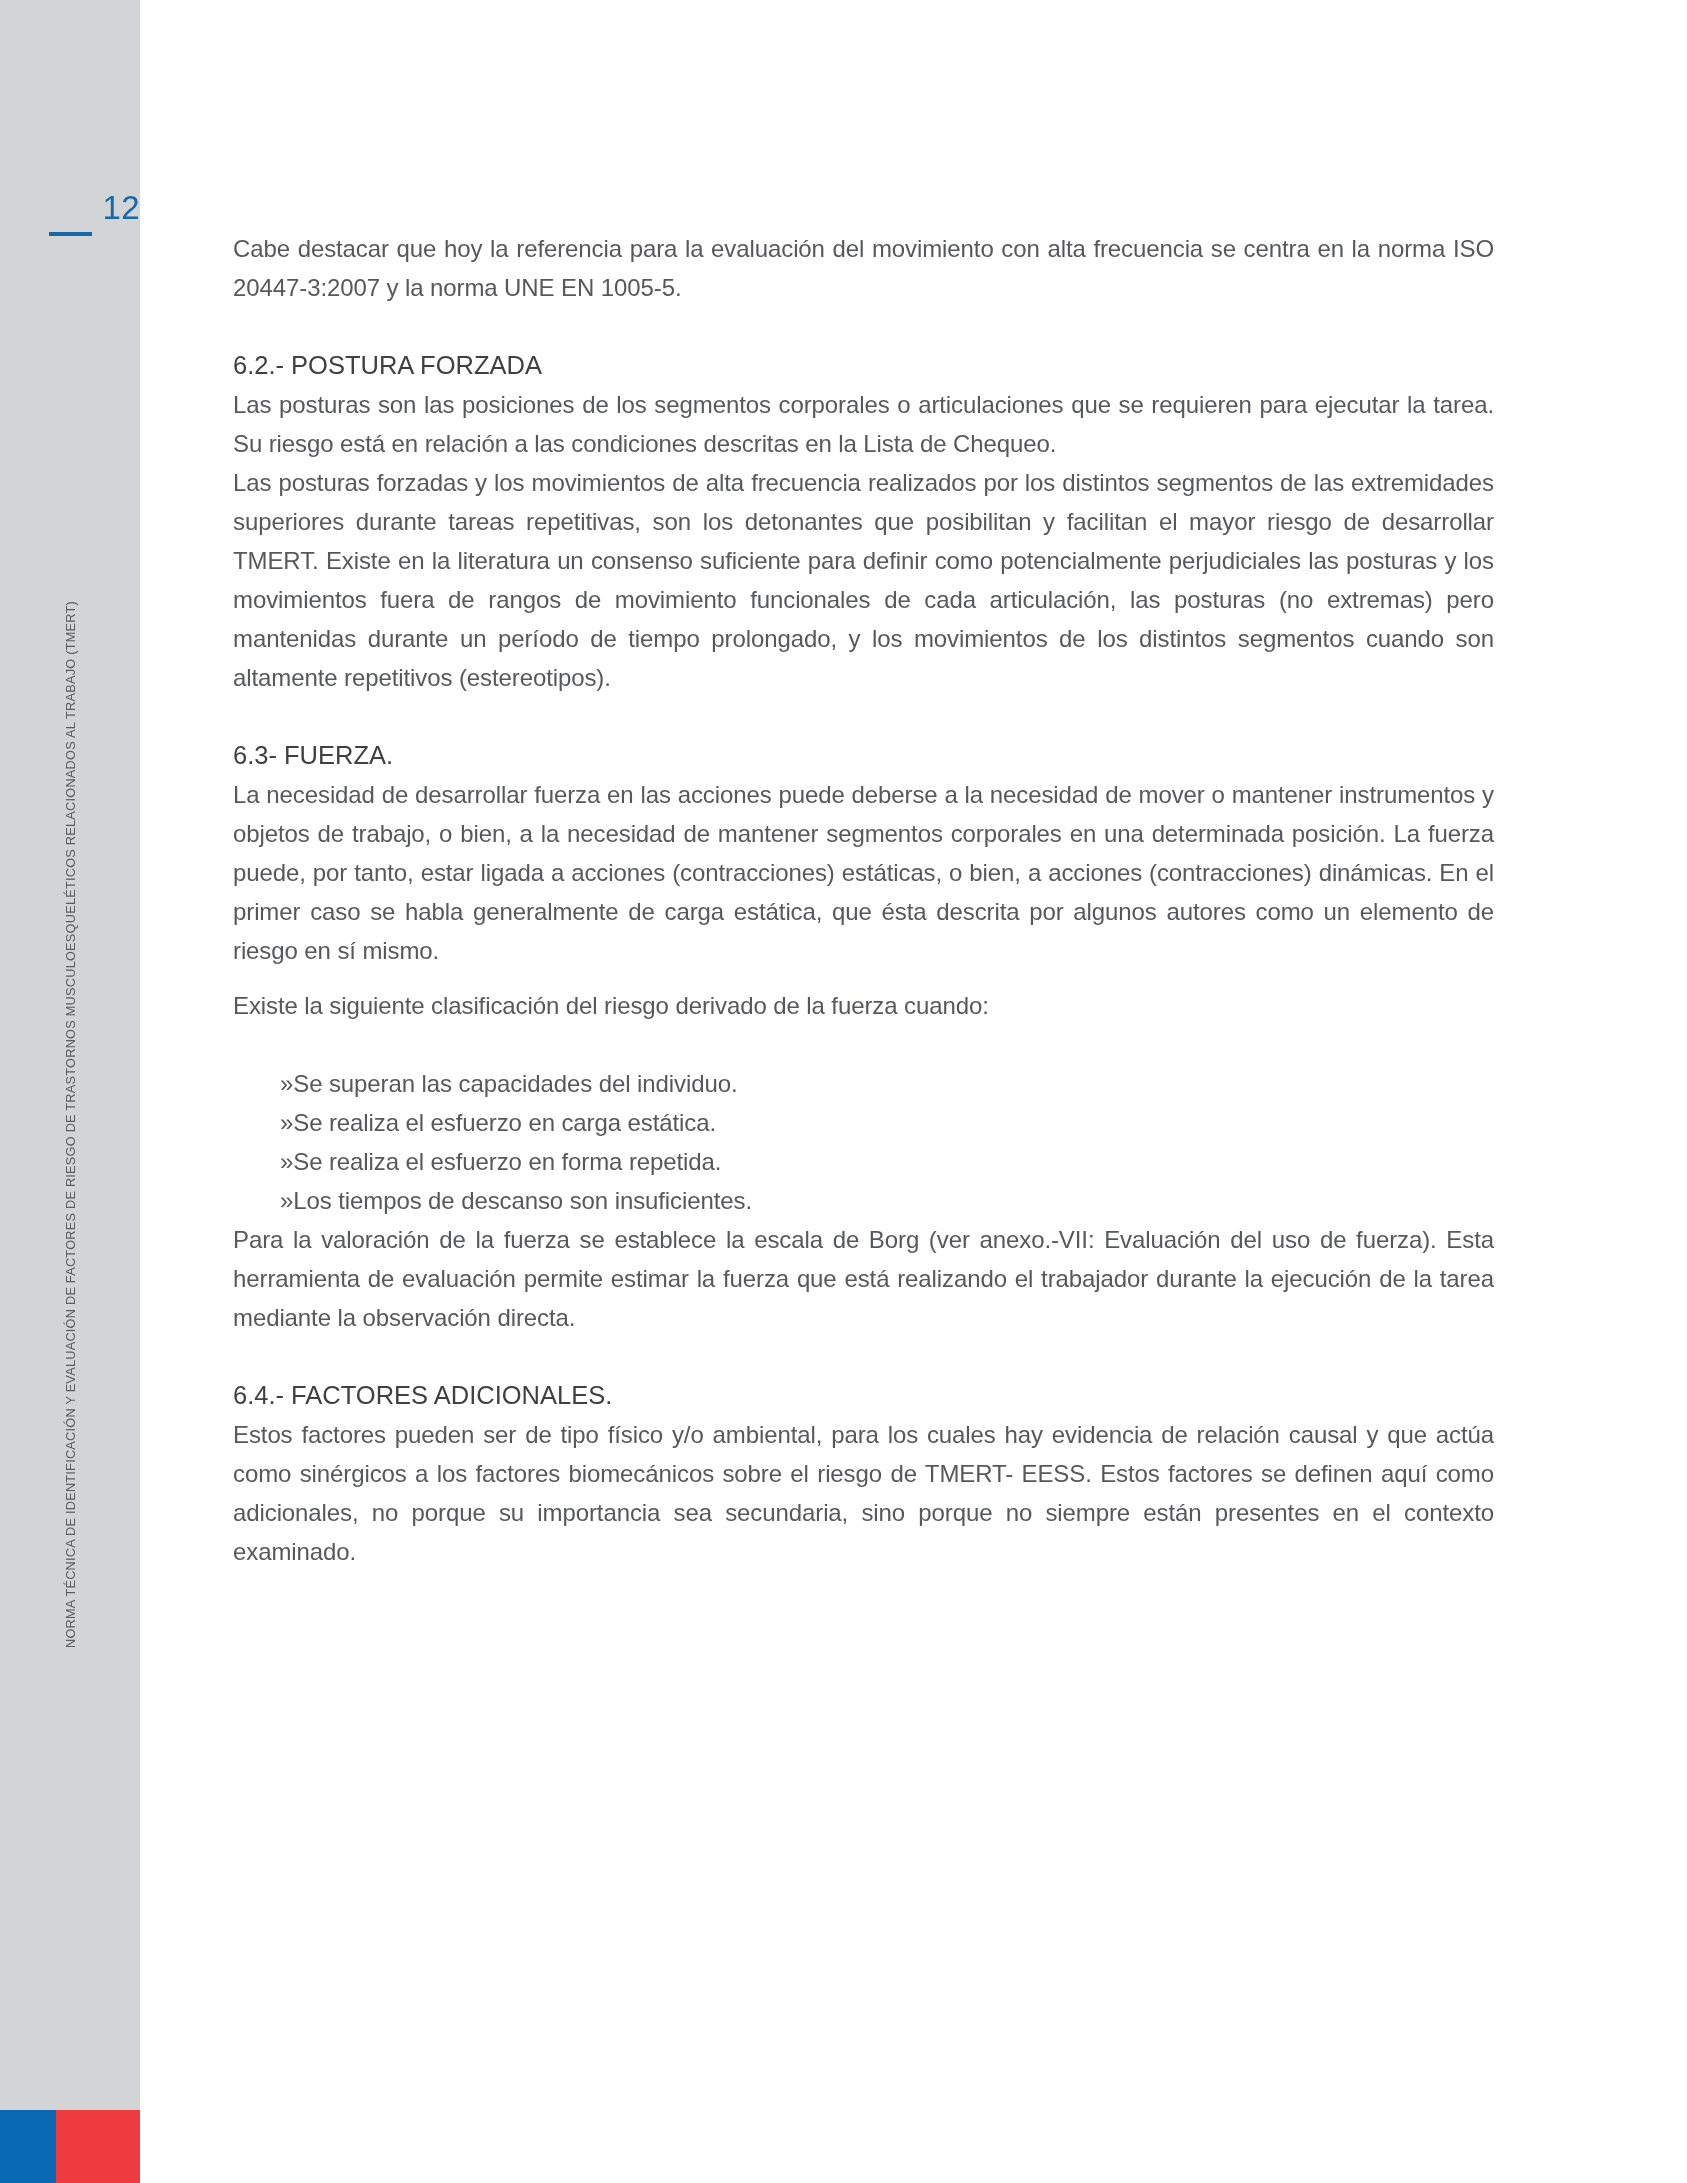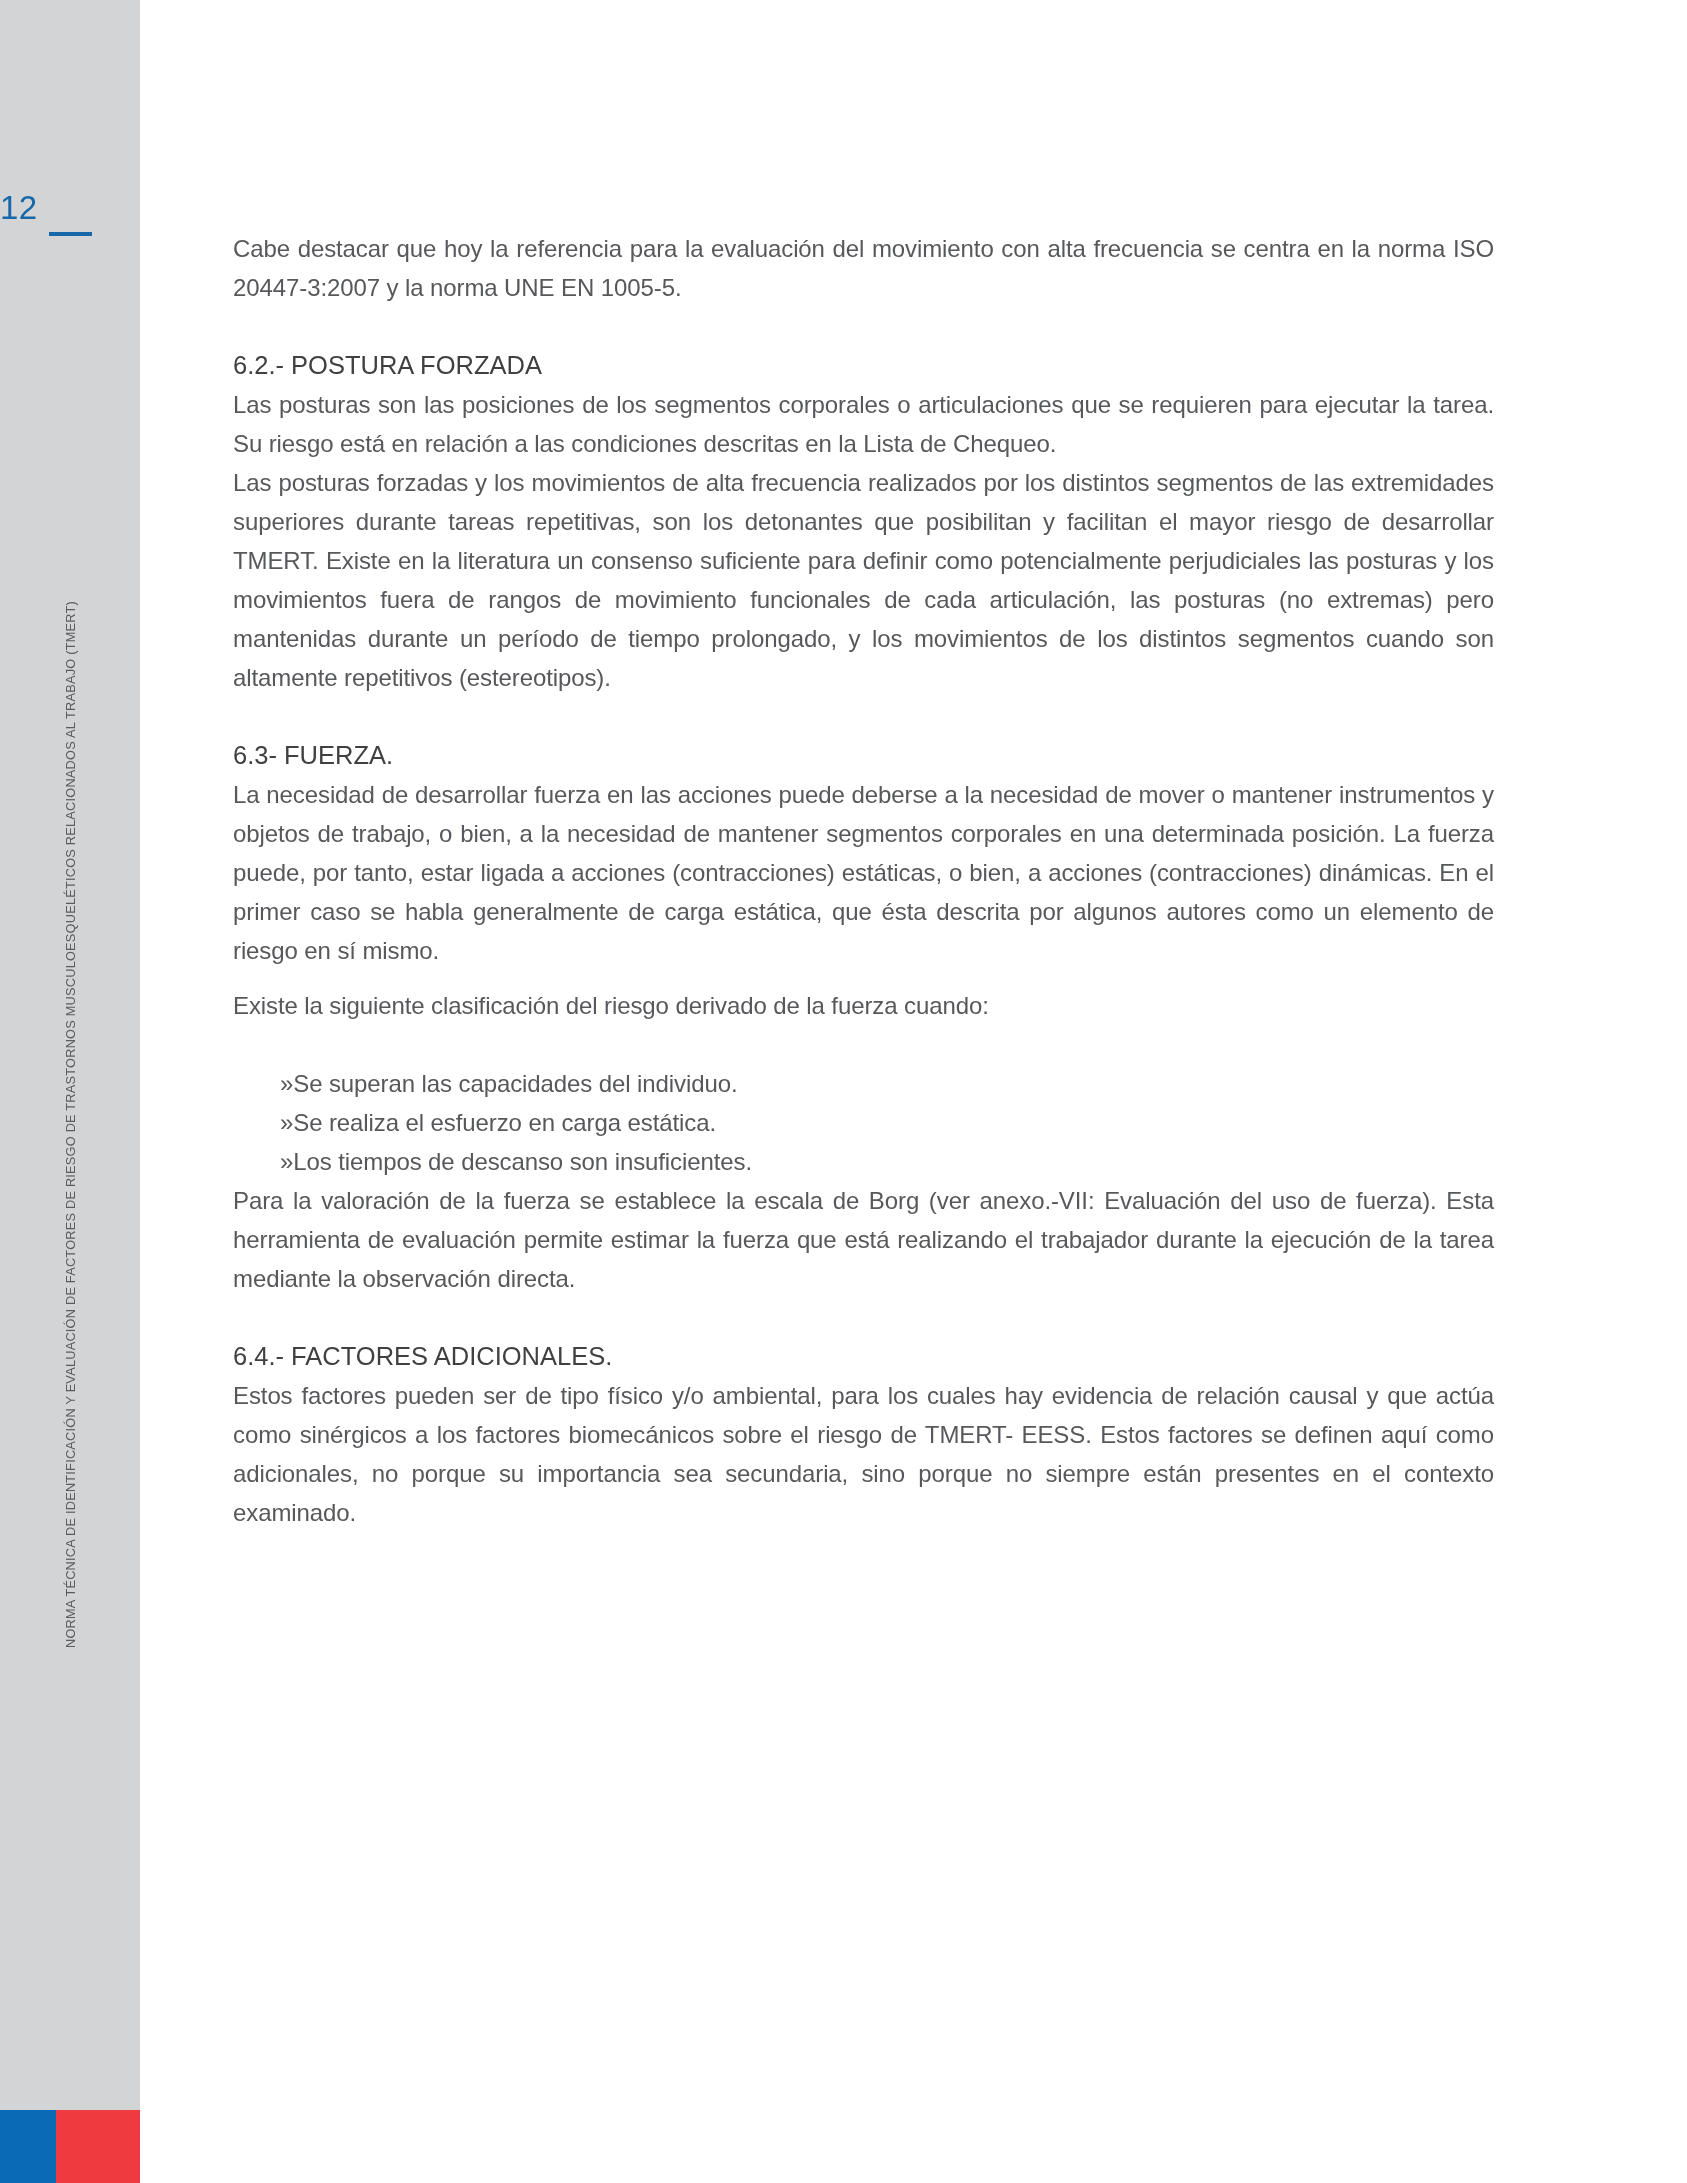--- a/index.html
+++ b/index.html
@@ -48,21 +48,21 @@
     width: 84px;
     background: #ef3b40;
   }
 
   
   .folio {
     position: absolute;
     left: 0;
     top: 191px;
     width: 140px;
-    text-align: left;
+    text-align: right;
   }
   .folio-number {
     font-family: "Liberation Sans", sans-serif;
     font-size: 33px;
     font-weight: 400;
     color: #1668a8;
     line-height: 1;
     letter-spacing: 0.4px;
   }
   .folio-rule {
@@ -179,20 +179,21 @@
       <h2 class="heading">6.3- FUERZA.</h2>
     </div>
 
     <p class="para">La necesidad de desarrollar fuerza en las acciones puede deberse a la necesidad de mover o mantener instrumentos y objetos de trabajo, o bien, a la necesidad de mantener segmentos corporales en una determinada posición. La fuerza puede, por tanto, estar ligada a acciones (contracciones) estáticas, o bien, a acciones (contracciones) dinámicas. En el primer caso se habla generalmente de carga estática, que ésta descrita por algunos autores como un elemento de riesgo en sí mismo.</p>
 
     <p class="para">Existe la siguiente clasificación del riesgo derivado de la fuerza cuando:</p>
 
     <ul class="bullets">
       <li><span class="guil">»</span><span>Se superan las capacidades del individuo.</span></li>
       <li><span class="guil">»</span><span>Se realiza el esfuerzo en carga estática.</span></li>
+      <li><span class="guil">»</span><span>Se realiza el esfuerzo en forma repetida.</span></li>
       <li><span class="guil">»</span><span>Los tiempos de descanso son insuficientes.</span></li>
     </ul>
 
     <p class="para">Para la valoración de la fuerza se establece la escala de Borg (ver anexo.-VII: Evaluación del uso de fuerza). Esta herramienta de evaluación permite estimar la fuerza que está realizando el trabajador durante la ejecución de la tarea mediante la observación directa.</p>
 
     <div class="heading-block">
       <h2 class="heading">6.4.- FACTORES ADICIONALES.</h2>
       <p class="para tight-follow">Estos factores pueden ser de tipo físico y/o ambiental, para los cuales hay evidencia de relación causal y que actúa como sinérgicos a los factores biomecánicos sobre el riesgo de TMERT- EESS. Estos factores se definen aquí como adicionales, no porque su importancia sea secundaria, sino porque no siempre están presentes en el contexto examinado.</p>
     </div>
 

